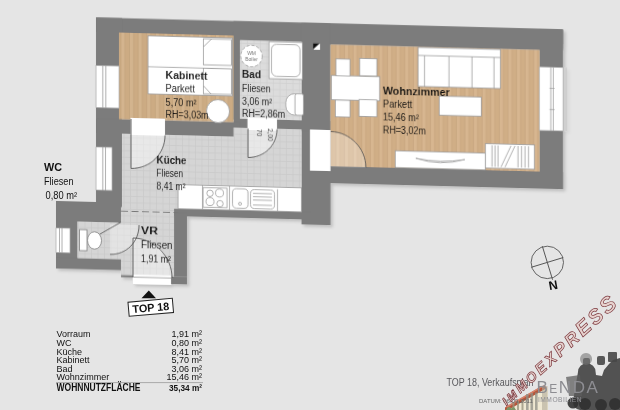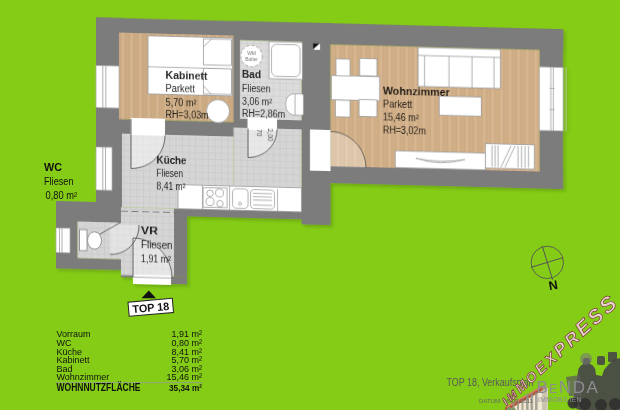--- a/index.html
+++ b/index.html
@@ -1,16 +1,16 @@
 <!DOCTYPE html>
 <html><head>
 <meta charset="utf-8">
 <style>
 html,body{margin:0;padding:0;background:#ffffff;}
-#page{position:relative;width:620px;height:410px;background:#84cc16;overflow:hidden;text-align:center;}
+#page{position:relative;width:620px;height:410px;background:#e5e5e5;overflow:hidden;text-align:center;}
 text{font-family:"Liberation Sans",sans-serif;}
 </style>
 </head>
 <body>
 <div id="page">
 <svg width="620" height="410" viewBox="0 0 620 410">
 <defs>
 <pattern id="wood" width="8.6" height="40" patternUnits="userSpaceOnUse">
  <rect width="8.6" height="40" fill="#ccab83"></rect>
  <rect x="0" width="4.3" height="40" fill="#d3b48e"></rect>

